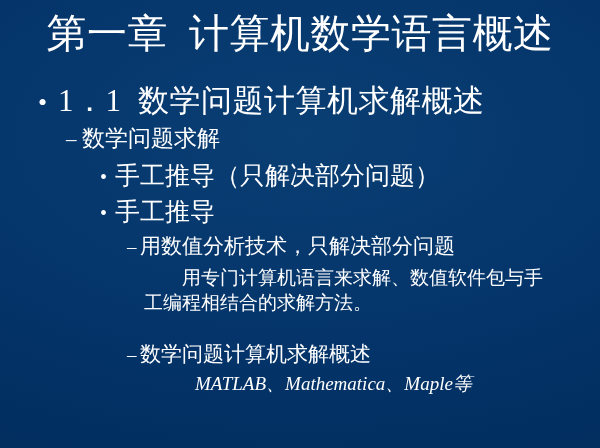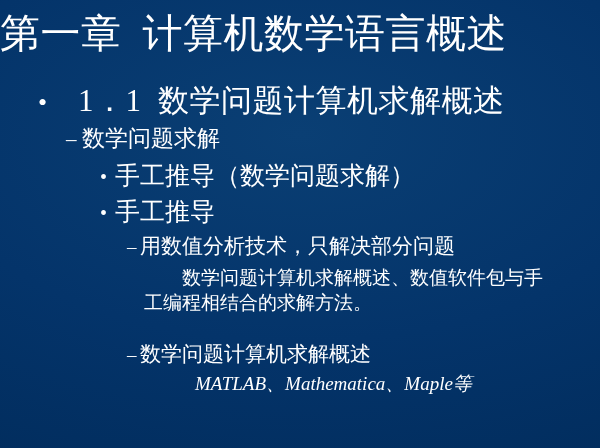--- a/index.html
+++ b/index.html
@@ -19,21 +19,21 @@
     font-family: "Liberation Serif", "DejaVu Serif", serif;
     color: #ffffff;
     -webkit-font-smoothing: antialiased;
   }
 
   
   .slide-title {
     position: absolute;
     left: 0;
     top: 10px;
-    width: 476px;
+    width: 600px;
     text-align: center;
     font-size: 40px;
     line-height: 48px;
     letter-spacing: 0.5px;
     color: #ffffff;
     white-space: pre;
     font-family: "Liberation Serif", "DejaVu Serif", serif;
   }
 
   
@@ -59,21 +59,21 @@
     left: 38px;
     top: 82px;
     font-size: 31px;
     line-height: 38px;
   }
   .lvl1 .marker {
     font-size: 26px;
     width: 20px;
     line-height: 38px;
   }
-  .lvl1 .txt { letter-spacing: 0.5px; margin-left: 20px; }
+  .lvl1 .txt { letter-spacing: 0.5px; }
 
   
   .lvl2 {
     left: 66px;
     font-size: 23px;
     line-height: 29px;
   }
   .lvl2 .marker {
     width: 16px;
     font-size: 21px;
@@ -145,34 +145,34 @@
     <span class="txt">1．1  数学问题计算机求解概述</span>
   </div>
 
   <div class="row lvl2 pos-sub1">
     <span class="marker">–</span>
     <span class="txt">数学问题求解</span>
   </div>
 
   <div class="row lvl3 pos-hand">
     <span class="marker">•</span>
-    <span class="txt">手工推导（数学问题求解）</span>
+    <span class="txt">手工推导（只解决部分问题）</span>
   </div>
 
   <div class="row lvl3 pos-comp">
     <span class="marker">•</span>
     <span class="txt">手工推导</span>
   </div>
 
   <div class="row lvl4 pos-num">
     <span class="marker">–</span>
     <span class="txt">用数值分析技术，只解决部分问题</span>
   </div>
 
-  <div class="para pos-para">数学问题计算机求解概述、数值软件包与手工编程相结合的求解方法。</div>
+  <div class="para pos-para">用专门计算机语言来求解、数值软件包与手工编程相结合的求解方法。</div>
 
   <div class="row lvl4 pos-lang">
     <span class="marker">–</span>
     <span class="txt">数学问题计算机求解概述</span>
   </div>
 
   <div class="latin pos-latin">MATLAB、Mathematica、Maple等</div>
 
 </div>
 

